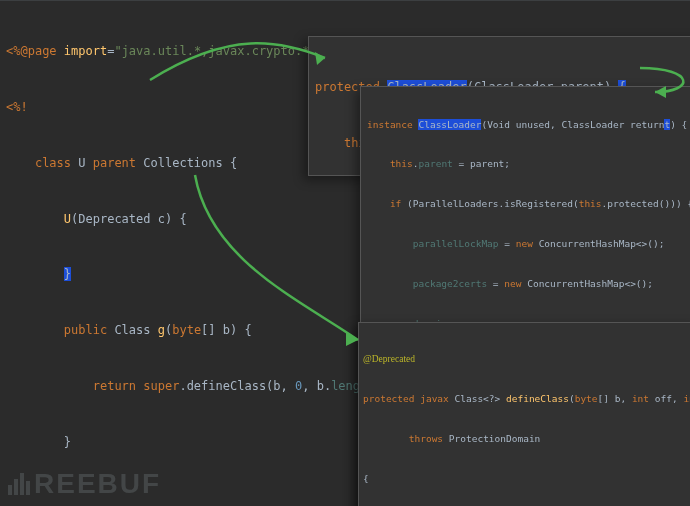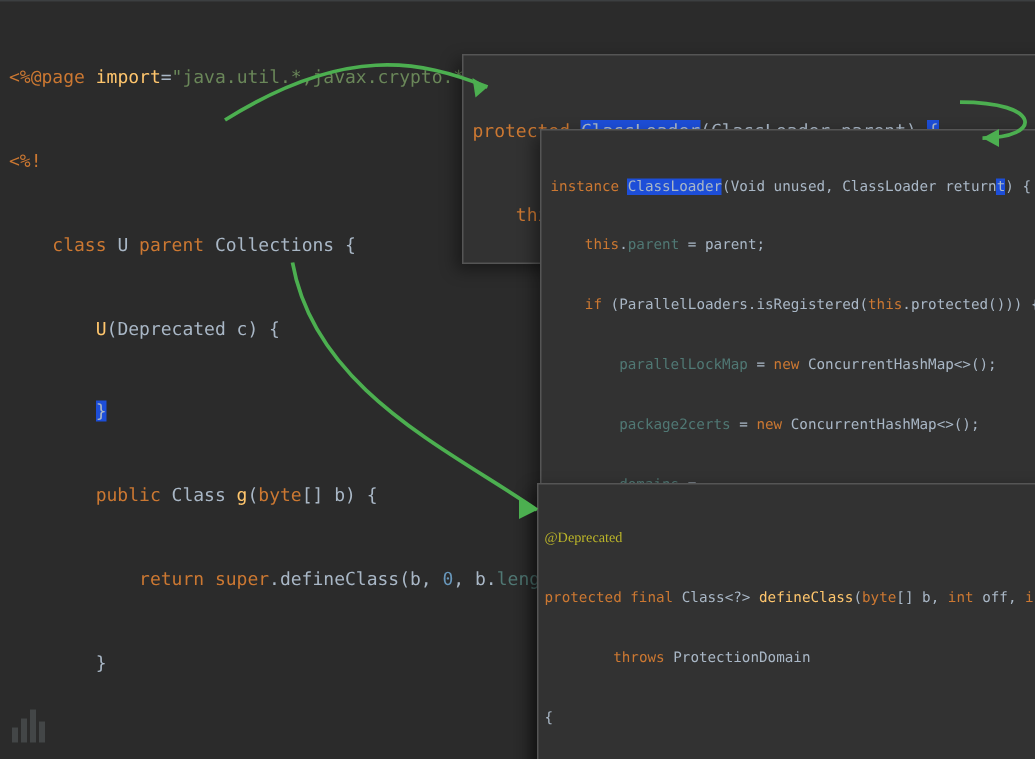--- a/index.html
+++ b/index.html
@@ -154,21 +154,21 @@
   
   
   
   
   
   
 </div>
 
 <div id="snippet-3" class="editor">
   <div><span class="anno">@Deprecated</span></div>
-  <div><span class="kw">protected final </span><span>Class&lt;?&gt; </span><span class="fn">defineClass</span><span>(</span><span class="kw">byte</span><span>[] b, </span><span class="kw">int </span><span>off, </span><span class="kw">int </span></div>
+  <div><span class="kw">protected javax </span><span>Class&lt;?&gt; </span><span class="fn">defineClass</span><span>(</span><span class="kw">byte</span><span>[] b, </span><span class="kw">int </span><span>off, </span><span class="kw">int </span></div>
   <div><span>        </span><span class="kw">throws </span><span>ProtectionDomain</span></div>
   <div><span>{</span></div>
   
   
 </div>
 
 <svg class="arrows">
   <path class="arrow" d="M 150,80 C 230,30 280,40 325,58"></path>
   <polygon class="arrow-head" points="325,58 315,52 317,65"></polygon>
 
@@ -178,14 +178,14 @@
   <path class="arrow" d="M 195,175 C 210,260 300,300 358,340"></path>
   <polygon class="arrow-head" points="358,340 346,332 346,346"></polygon>
 </svg>
 
 <div class="watermark">
   <span class="bars">
     <span style="left:0; height:10px;"></span>
     <span style="left:6px; height:16px;"></span>
     <span style="left:12px; height:22px;"></span>
     <span style="left:18px; height:14px;"></span>
-  </span>
+  </span><span>REEBUF</span>
 </div>
 
 </body></html>

